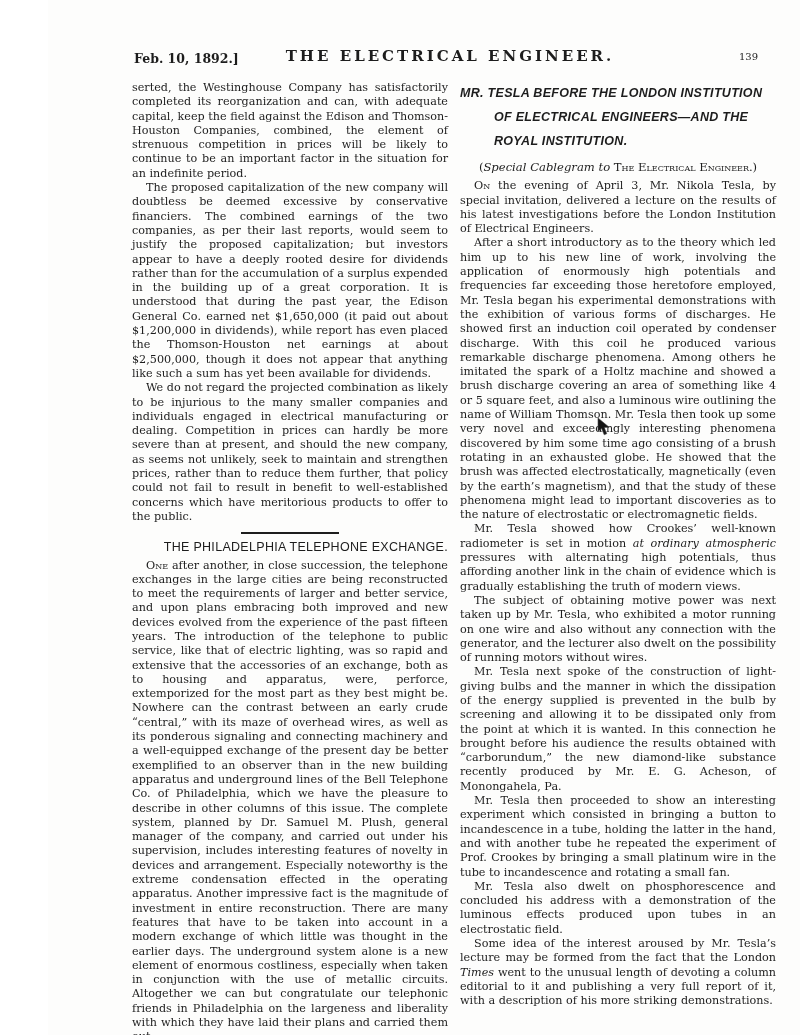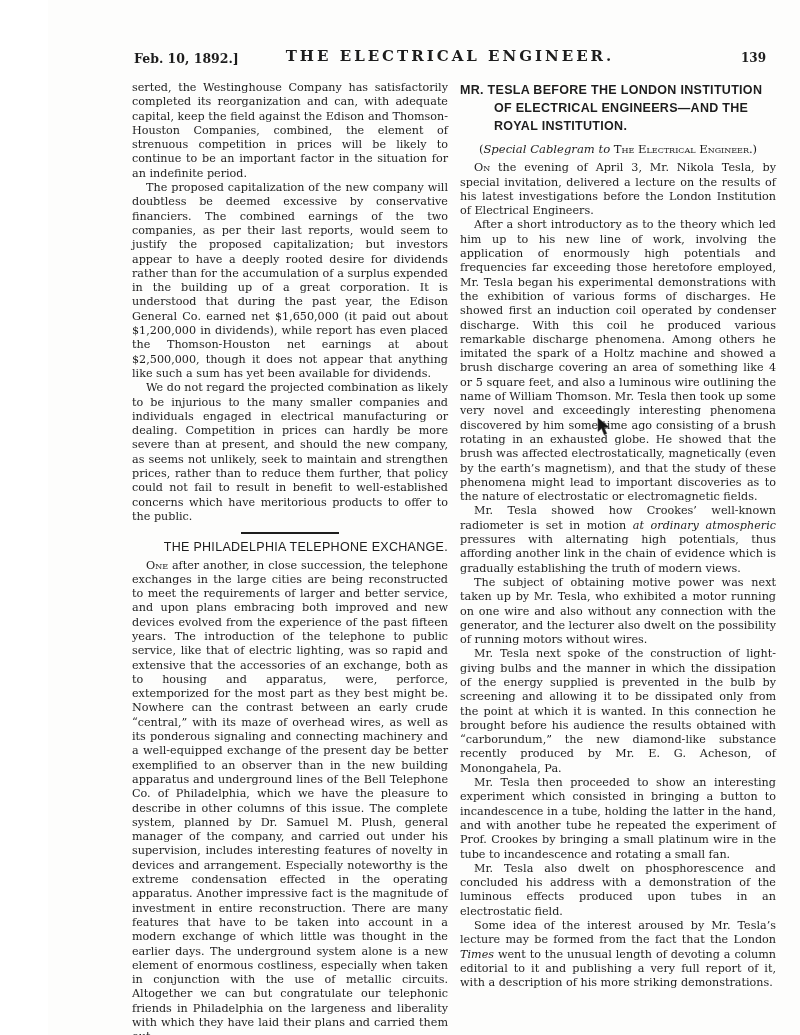--- a/index.html
+++ b/index.html
@@ -7,38 +7,38 @@
     position:relative;width:800px;height:1035px;overflow:hidden;
     background:#fdfdfc;color:#1d1d1d;
     font-family:"DejaVu Serif",serif;
     margin-left:48px;
   }
   
   .header{position:absolute;top:47px;left:86px;right:82px;height:22px;}
   .journal-date{position:absolute;left:0;top:4px;font-size:12.5px;font-weight:bold;}
   .journal-title{position:absolute;left:0;right:0;top:0;text-align:center;
     font-size:15px;font-weight:bold;letter-spacing:3px;}
-  .page-number{position:absolute;right:0;top:4px;font-size:12px;font-weight:bold;}
+  .page-number{position:absolute;right:8px;top:4px;font-size:10px;font-weight:normal;}
   
   .columns{position:absolute;top:81px;left:84px;display:flex;gap:12px;}
   .col{width:316px;text-align:justify;font-size:11.2px;line-height:14.3px;
     hyphens:auto;-webkit-hyphens:auto;}
   .para{margin:0;}
   .para.indent{text-indent:14px;}
   .i{font-style:italic;}
   .sc{font-variant:small-caps;}
   .rule{width:98px;height:2px;background:#1d1d1d;margin:8px auto 6px;}
   .section-heading{
     font-family:"Liberation Sans","DejaVu Sans",sans-serif;
     font-weight:normal;font-size:12.5px;letter-spacing:.3px;
     text-align:right;margin:0 0 4px 0;}
   .article-heading{
     font-family:"Liberation Sans","DejaVu Sans",sans-serif;
-    font-weight:bold;font-size:12.5px;line-height:18px;letter-spacing:.3px;
-    text-align:left;margin:0;padding-left:34px;text-indent:-34px;}
+    font-weight:bold;font-size:12.5px;line-height:24px;letter-spacing:.3px;
+    text-align:left;margin:0;padding-left:34px;text-indent:-34px;font-style:italic;}
   .byline{text-align:center;font-size:11.6px;margin:7px 0 5px 0;}
   
   .watermark{position:absolute;top:486px;left:84px;height:104px;
     display:flex;align-items:center;pointer-events:none;z-index:5;}
   .wm-logo{flex:0 0 auto;opacity:.82;}
   .wm-text{font-family:"DejaVu Sans",sans-serif;font-weight:bold;
     font-size:46px;letter-spacing:7px;line-height:1;margin-left:4px;margin-top:-6px;
     white-space:nowrap;}
   .wm-tesla{color:rgba(239,203,98,.88);-webkit-text-stroke:2px rgba(148,115,32,.55);}
   .wm-universe{color:rgba(255,255,255,.40);-webkit-text-stroke:2px rgba(115,115,115,.48);}

